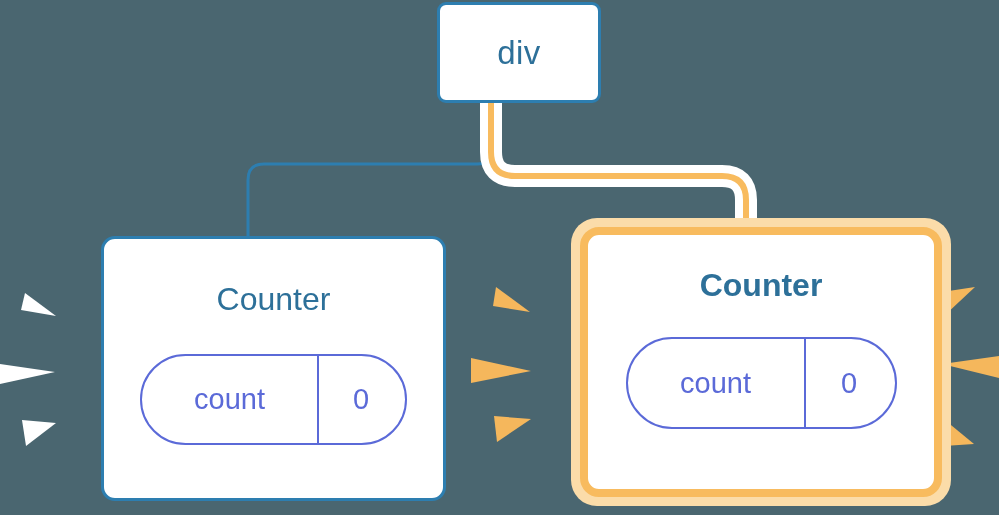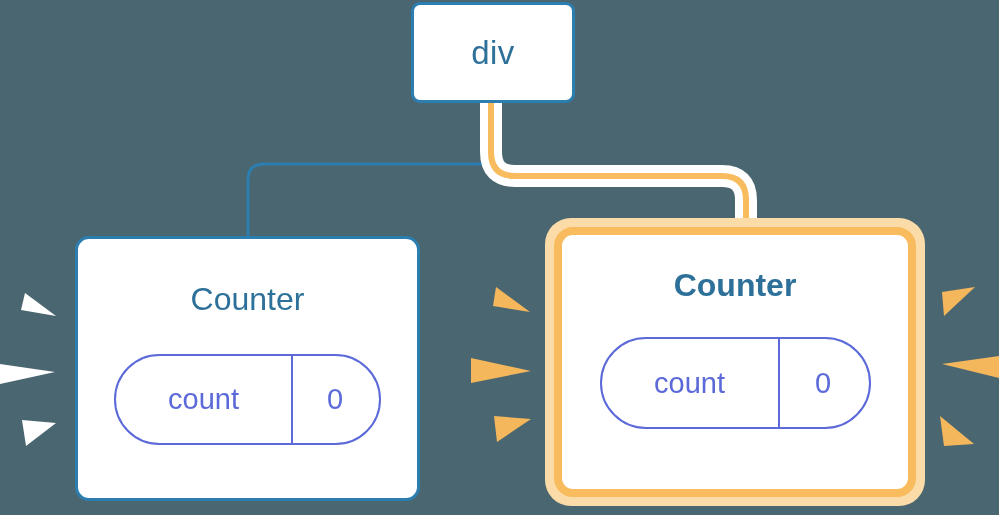--- a/index.html
+++ b/index.html
@@ -24,20 +24,21 @@
   }
 
   
   .node {
     position: absolute;
     background: #ffffff;
     box-sizing: border-box;
     display: flex;
     flex-direction: column;
     align-items: center;
+    margin-left: 26px;
   }
 
   
   .node-div {
     left: 411px;
     top: 2px;
     width: 164px;
     height: 101px;
     border: 3px solid #2d7eb0;
     border-radius: 9px;

